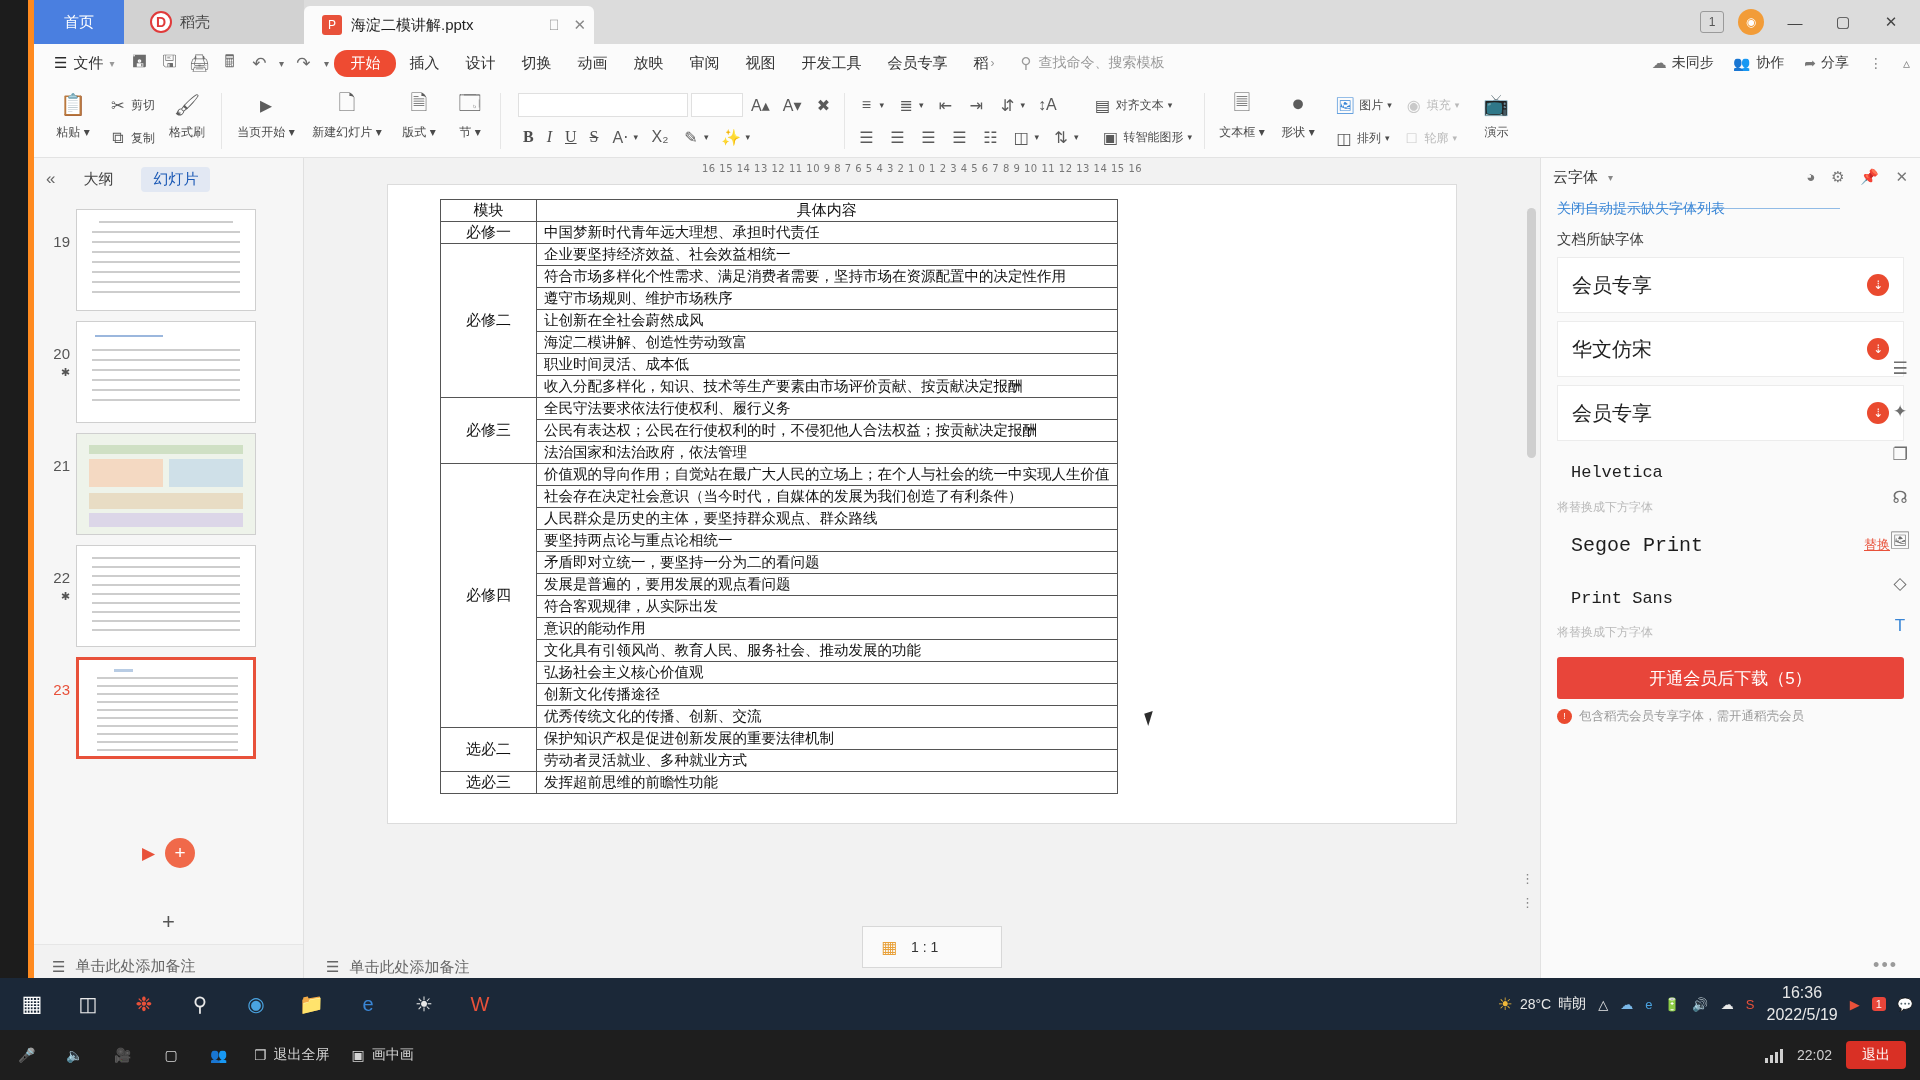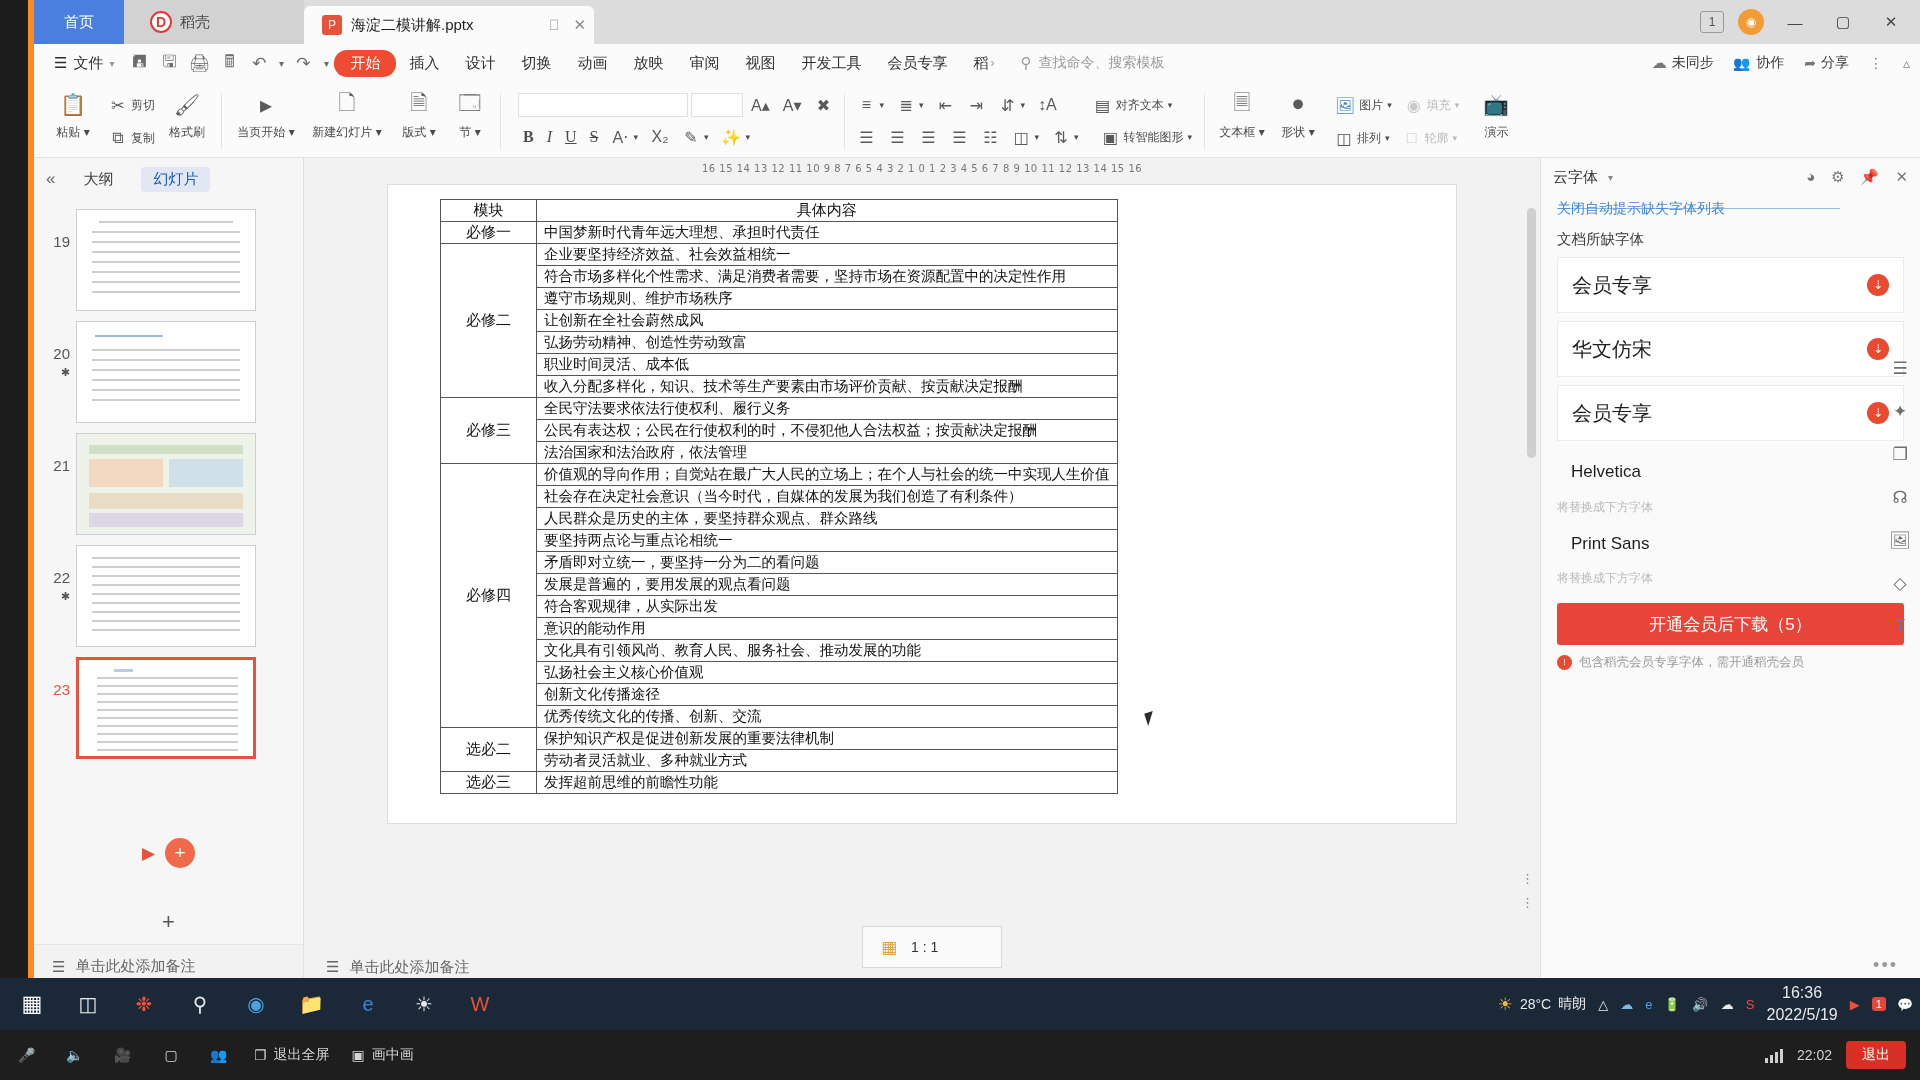--- a/index.html
+++ b/index.html
@@ -113,21 +113,21 @@
 
   
   .rightpane { width:380px; background:#fafafa; border-left:1px solid #e2e2e2; display:flex; flex-direction:column; }
   .rp-head { height:38px; display:flex; align-items:center; gap:10px; padding:0 12px; font-size:15px; color:#333; }
   .rp-head .sp { margin-left:auto; display:flex; gap:16px; color:#777; font-size:15px; }
   .rp-link { color:#3a86d6; font-size:14px; padding:4px 16px 10px; position:relative; }
   .rp-link .strike { position:absolute; left:16px; right:80px; top:12px; height:1px; background:#3a86d6; opacity:.55; }
   .rp-sub { font-size:14.5px; color:#3b3b3b; padding:2px 16px 8px; }
   .font-card { margin:0 16px 8px; height:56px; background:#fff; border:1px solid #ececec; display:flex; align-items:center; padding:0 14px; }
   .font-card .fname { font-size:20px; color:#1e1e1e; font-family:"Liberation Serif","DejaVu Serif",serif; }
-  .font-card .fname.lat { font-family:Liberation Sans, sans-serif; font-size:17px; }
+  .font-card .fname.lat { font-family:Liberation Mono, monospace; font-size:17px; }
   .font-card .dl { margin-left:auto; width:22px; height:22px; border-radius:50%; background:#ea4a2f; color:#fff;
      display:flex; align-items:center; justify-content:center; font-size:12px; }
   .font-card .repl { margin-left:auto; color:#e8513a; font-size:13px; text-decoration:underline; }
   .font-note { font-size:12px; color:#b9b9b9; padding:0 16px 6px; margin-top:-4px; }
   .rp-cta { margin:10px 16px 6px; height:42px; background:#e8453a; color:#fff; display:flex; align-items:center;
       justify-content:center; font-size:17px; border-radius:3px; }
   .rp-foot { display:flex; align-items:flex-start; gap:7px; padding:2px 16px; font-size:12.5px; color:#9a9a9a; line-height:1.5; }
   .rp-foot .fdot { width:15px; height:15px; border-radius:50%; background:#ea4a2f; color:#fff; display:flex; align-items:center; justify-content:center; font-size:9px; flex:0 0 auto; margin-top:2px;}
   .rp-dots { margin-top:auto; text-align:right; padding:0 22px 12px; color:#9a9a9a; font-size:18px; letter-spacing:2px; }
 
@@ -575,21 +575,21 @@
               <tr>
                     <td>符合市场多样化个性需求、满足消费者需要，坚持市场在资源配置中的决定性作用</td>
                   </tr>
               <tr>
                     <td>遵守市场规则、维护市场秩序</td>
                   </tr>
               <tr>
                     <td>让创新在全社会蔚然成风</td>
                   </tr>
               <tr>
-                    <td>弘扬劳动精神、创造性劳动致富</td>
+                    <td>海淀二模讲解、创造性劳动致富</td>
                   </tr>
               <tr>
                     <td>职业时间灵活、成本低</td>
                   </tr>
               <tr>
                     <td>收入分配多样化，知识、技术等生产要素由市场评价贡献、按贡献决定报酬</td>
                   </tr>
 
               <tr>
                     <td class="mod" rowspan="3">必修三</td>
@@ -695,20 +695,24 @@
           <span class="dl">⇣</span>
         </div>
         <div class="font-card">
           <span class="fname">会员专享</span>
           <span class="dl">⇣</span>
         </div>
         <div class="font-card" style="height:46px;border:none;background:transparent">
           <span class="fname lat">Helvetica</span>
         </div>
         <div class="font-note">将替换成下方字体</div>
+        <div class="font-card" style="height:46px;border:none;background:transparent">
+          <span class="fname lat" style="font-size:20px">Segoe Print</span>
+          <span class="repl">替换</span>
+        </div>
         <div class="font-card" style="height:44px;border:none;background:transparent">
           <span class="fname lat">Print Sans</span>
         </div>
         <div class="font-note">将替换成下方字体</div>
 
         <div class="rp-cta">
           <span>开通会员后下载（5）</span>
         </div>
         <div class="rp-foot">
           <span class="fdot">!</span>

